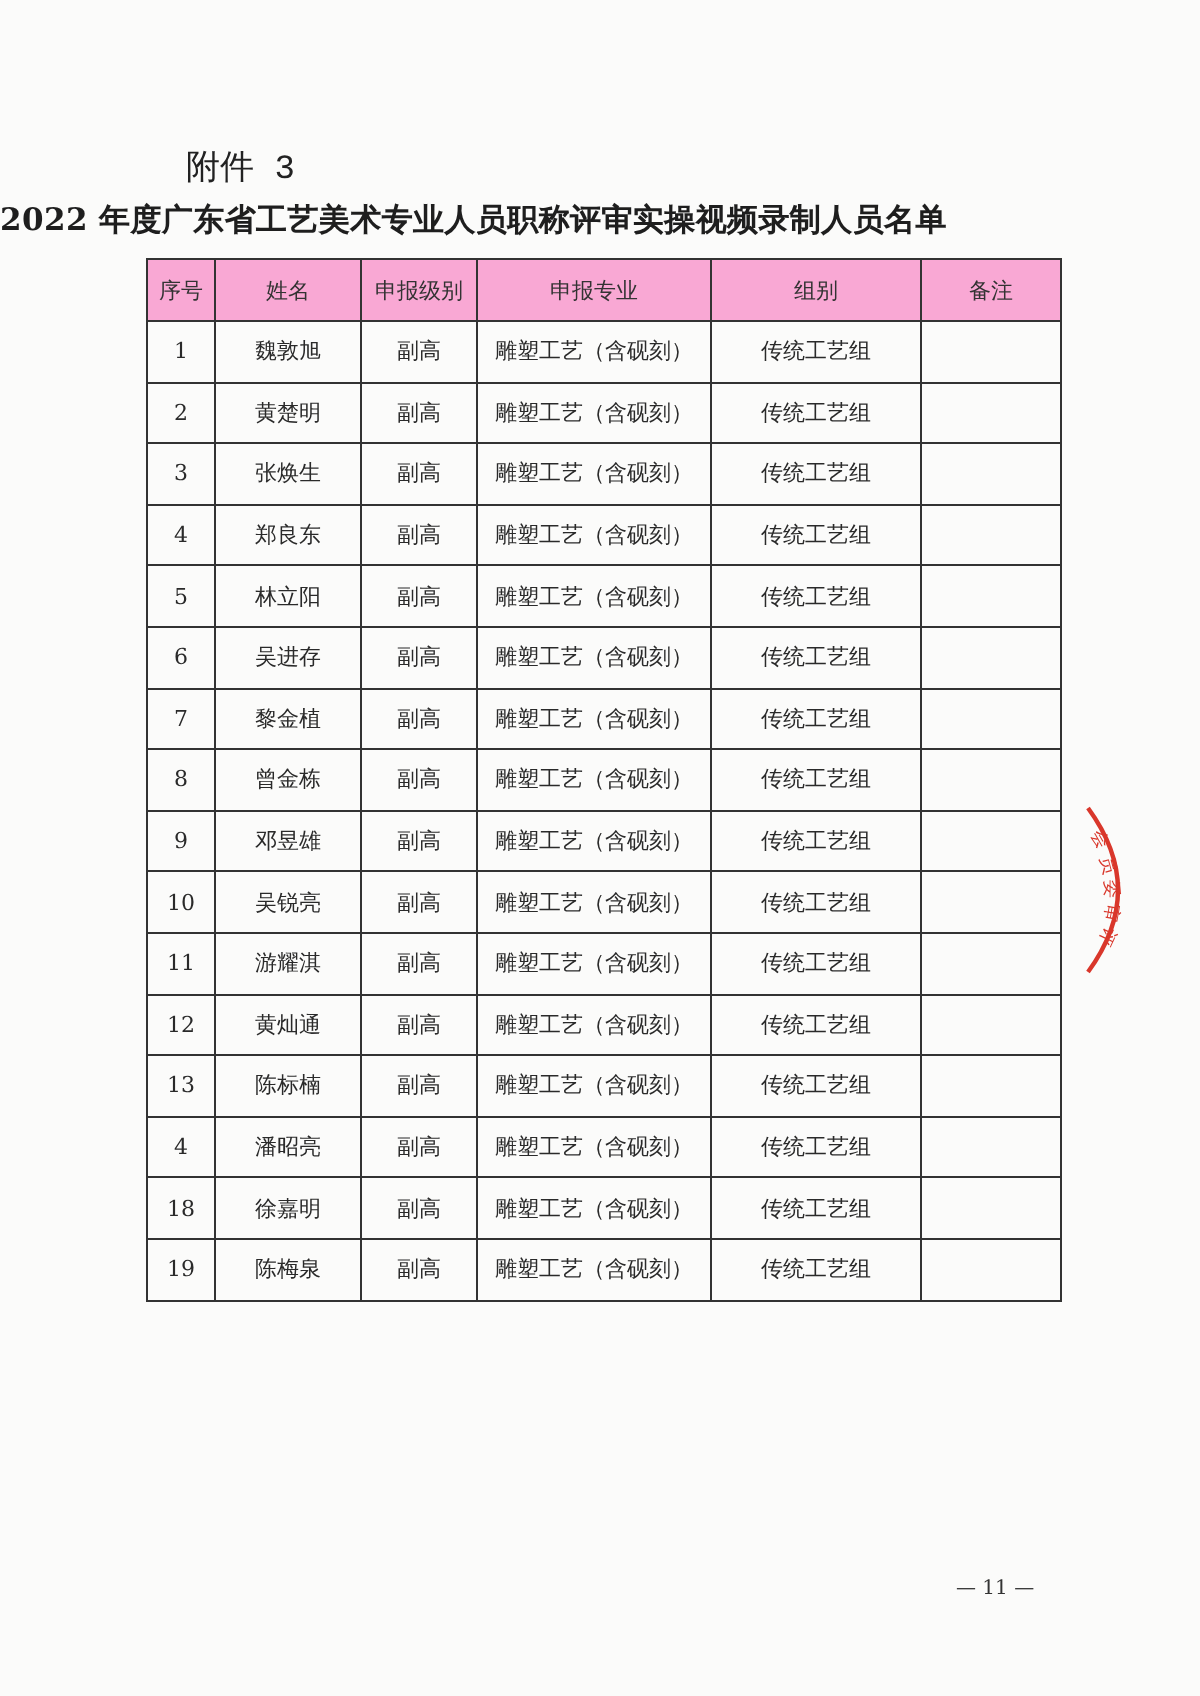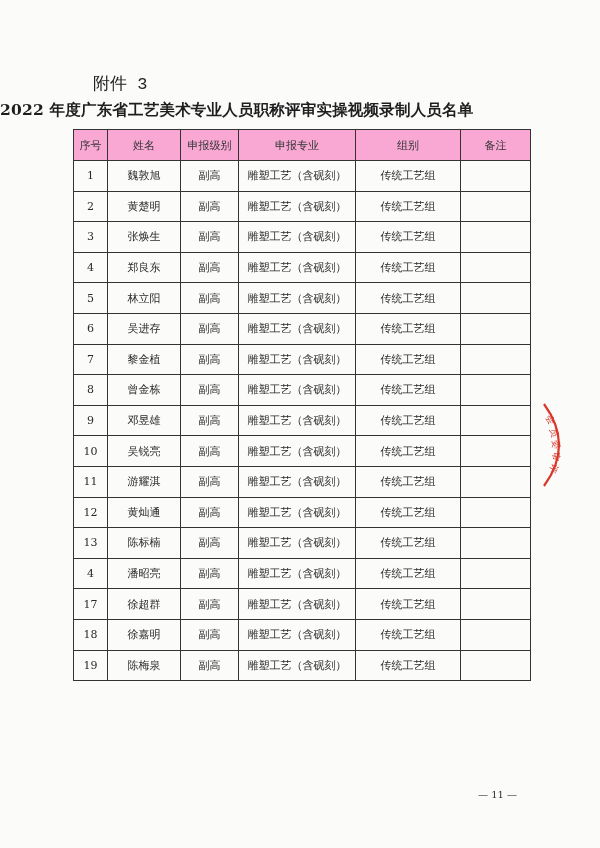--- a/index.html
+++ b/index.html
@@ -154,28 +154,20 @@
       </tr>
       <tr>
         <td>4</td>
         <td>潘昭亮</td>
         <td>副高</td>
         <td>雕塑工艺（含砚刻）</td>
         <td>传统工艺组</td>
         <td></td>
       </tr>
       <tr>
-        <td>17</td>
-        <td>徐超群</td>
-        <td>副高</td>
-        <td>雕塑工艺（含砚刻）</td>
-        <td>传统工艺组</td>
-        <td></td>
-      </tr>
-      <tr>
         <td>18</td>
         <td>徐嘉明</td>
         <td>副高</td>
         <td>雕塑工艺（含砚刻）</td>
         <td>传统工艺组</td>
         <td></td>
       </tr>
       <tr>
         <td>19</td>
         <td>陈梅泉</td>

